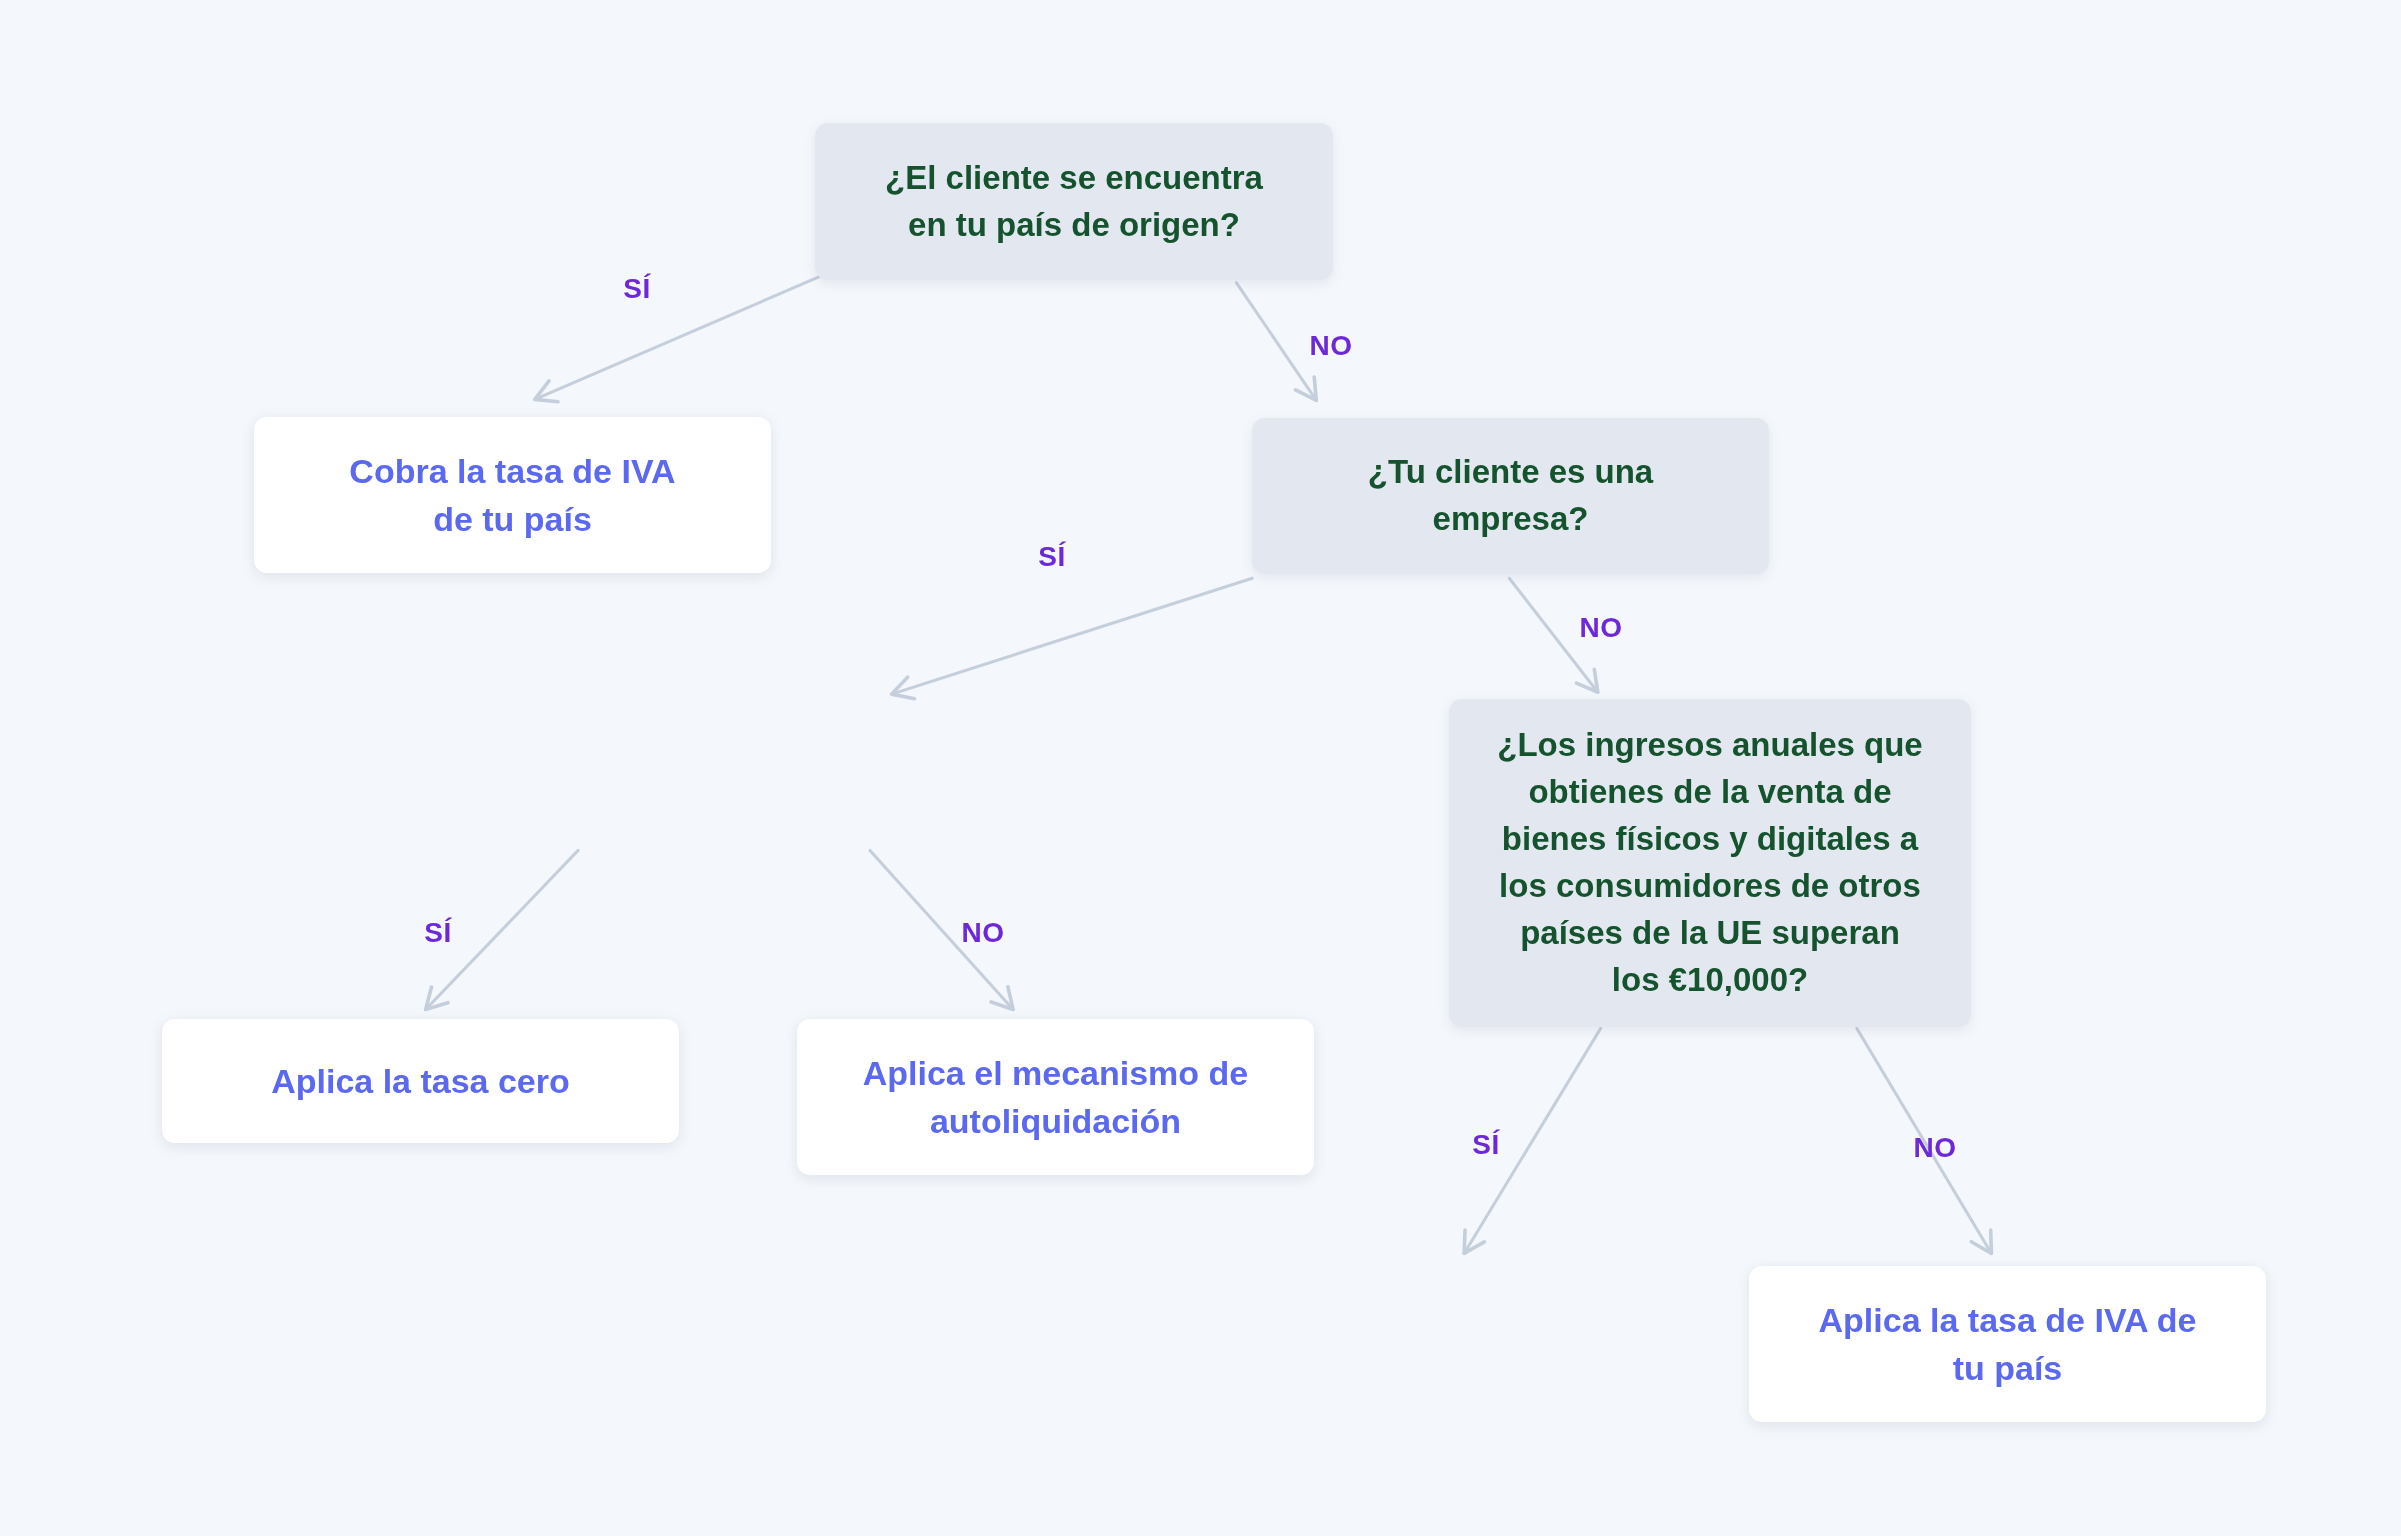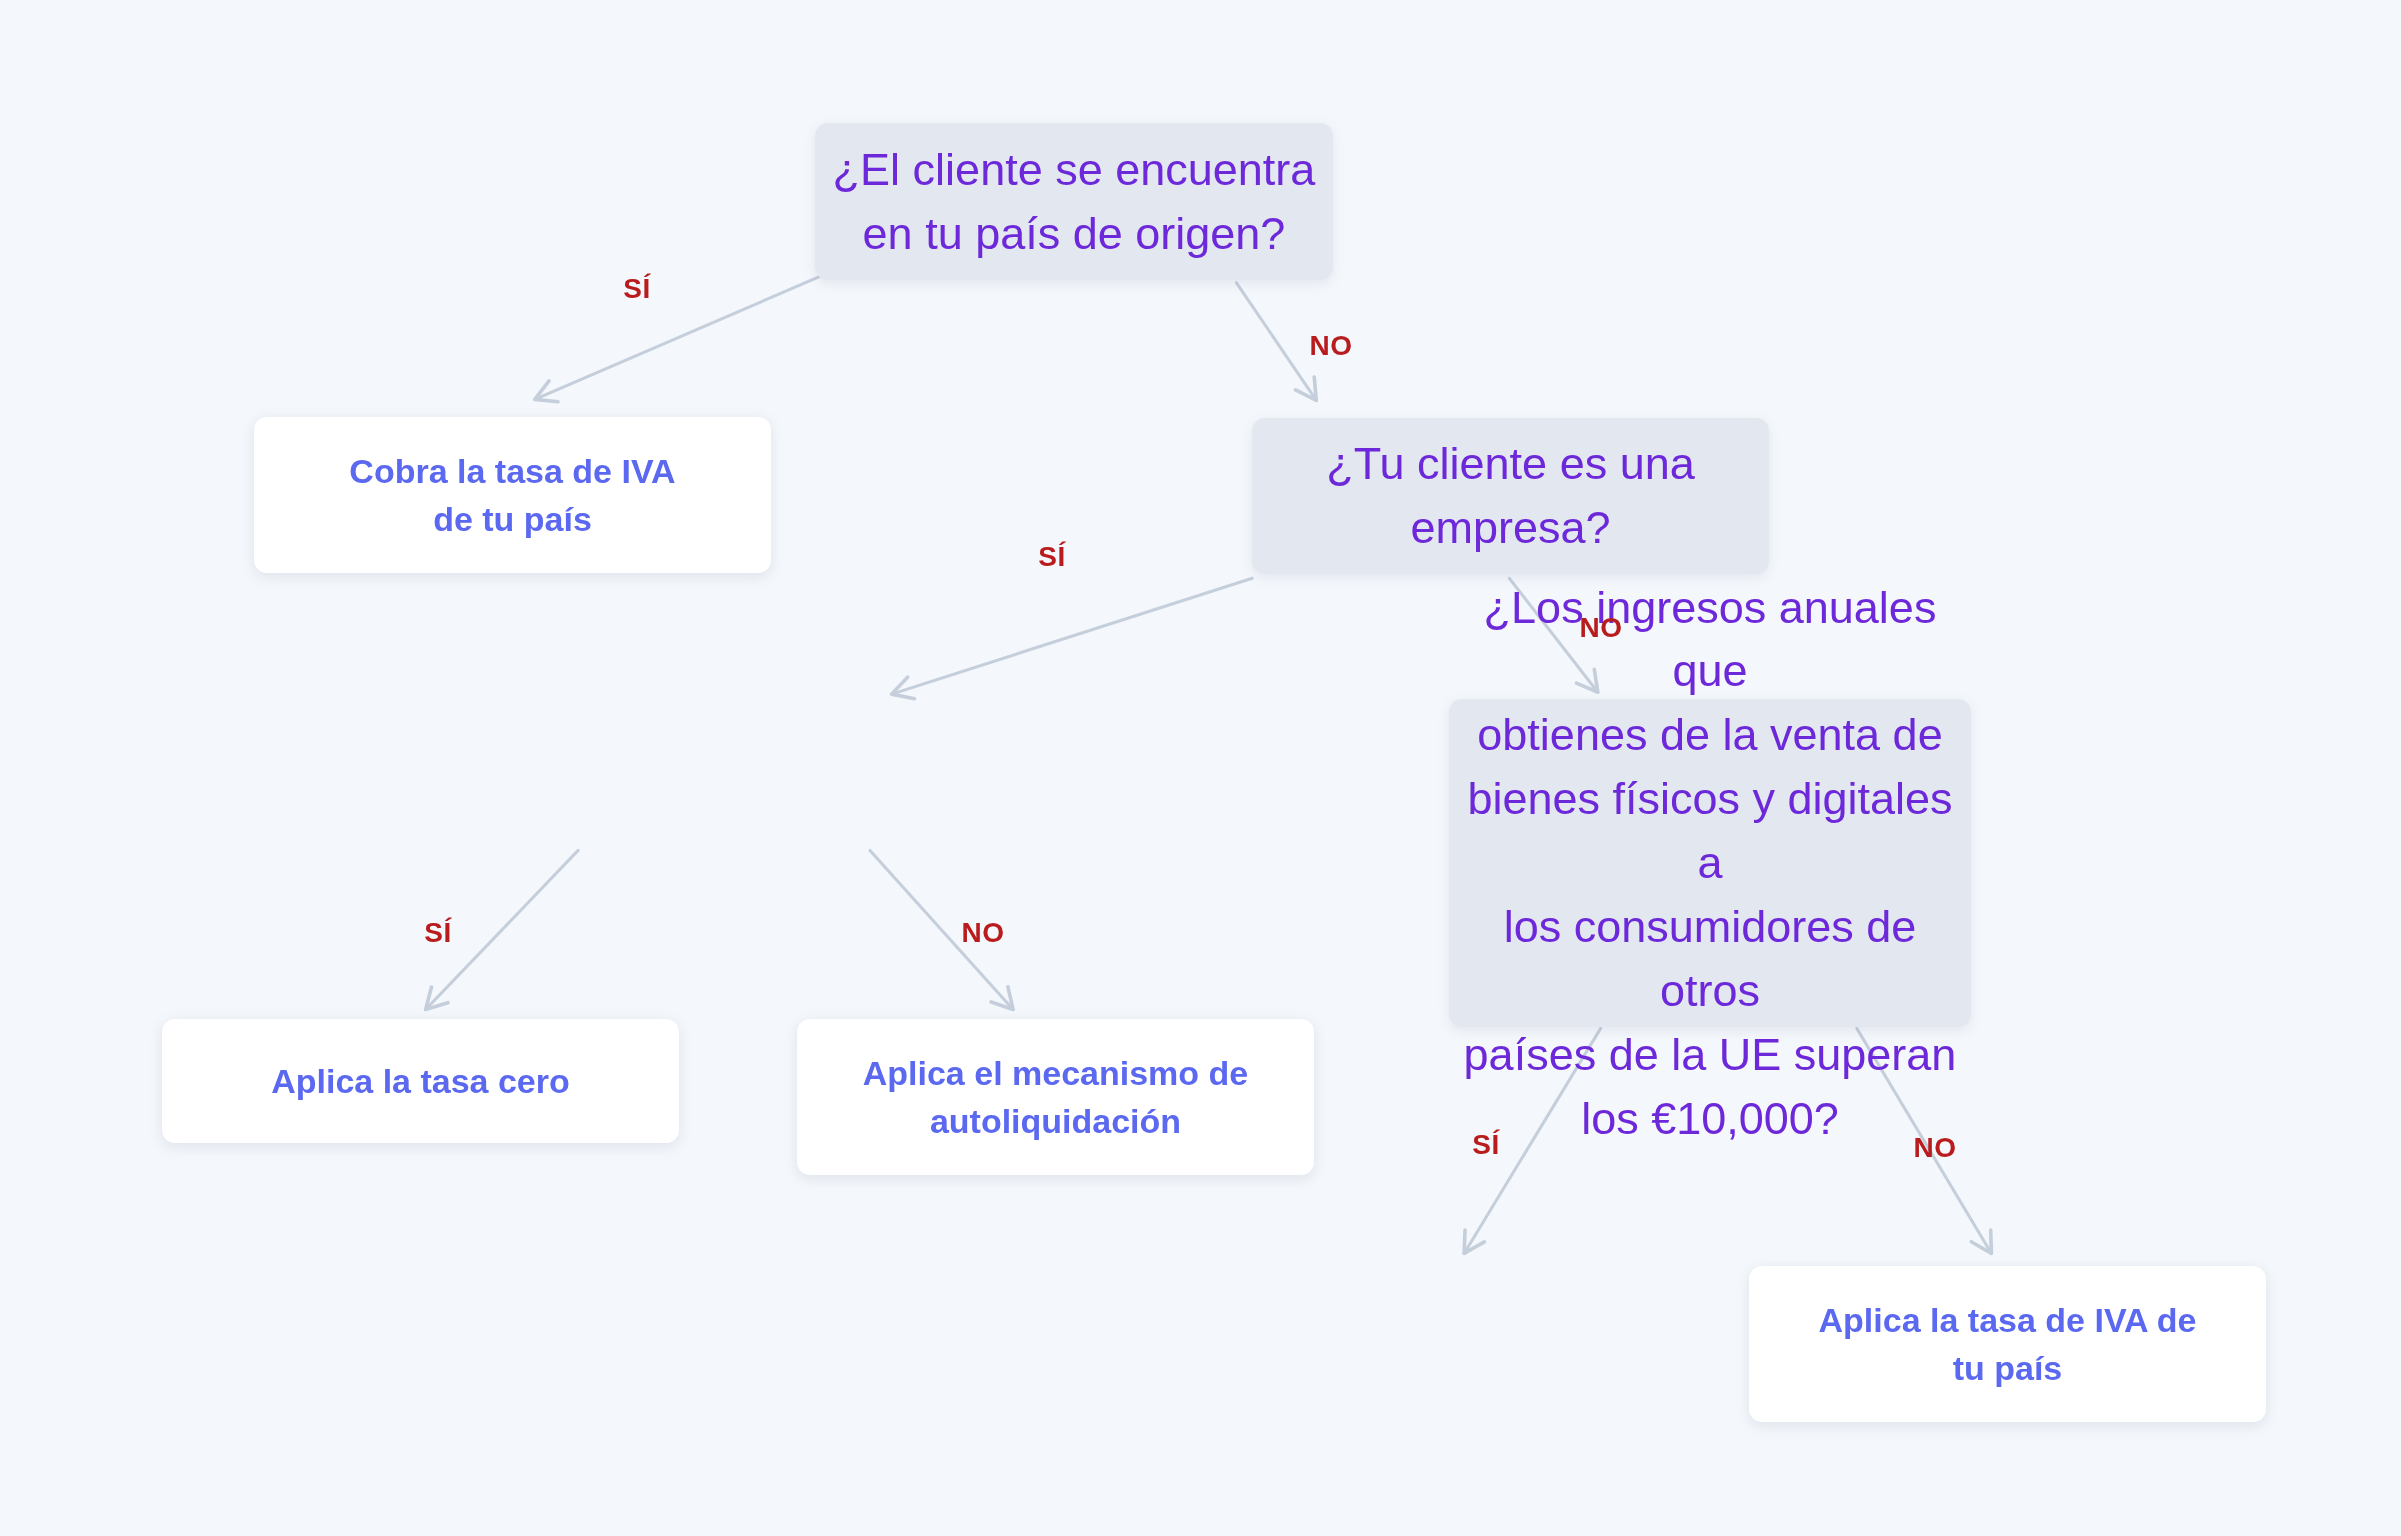--- a/index.html
+++ b/index.html
@@ -29,35 +29,35 @@
     display: flex;
     align-items: center;
     justify-content: center;
     text-align: center;
     border-radius: 13px;
     line-height: 1.42;
     white-space: pre-line;
   }
   .node-question {
     background: #e3e8f0;
-    color: #6d28d9;
-    font-weight: 400;
-    font-size: 45px;
+    color: #14532d;
+    font-weight: 700;
+    font-size: 33px;
     box-shadow: 0 3.8px 11.3px rgba(120,135,160,0.13);
   }
   .node-result {
     background: #ffffff;
     color: #5b68f0;
     font-weight: 700;
     font-size: 34px;
     box-shadow: 0 3.8px 13px rgba(120,135,160,0.16);
   }
   .edge-label {
     position: absolute;
-    color: #b91c1c;
+    color: #6d28d9;
     font-weight: 700;
     font-size: 28px;
     letter-spacing: 0.6px;
     white-space: nowrap;
     transform: translate(-50%, -50%);
   }
 </style>
 </head>
 <body>
 

